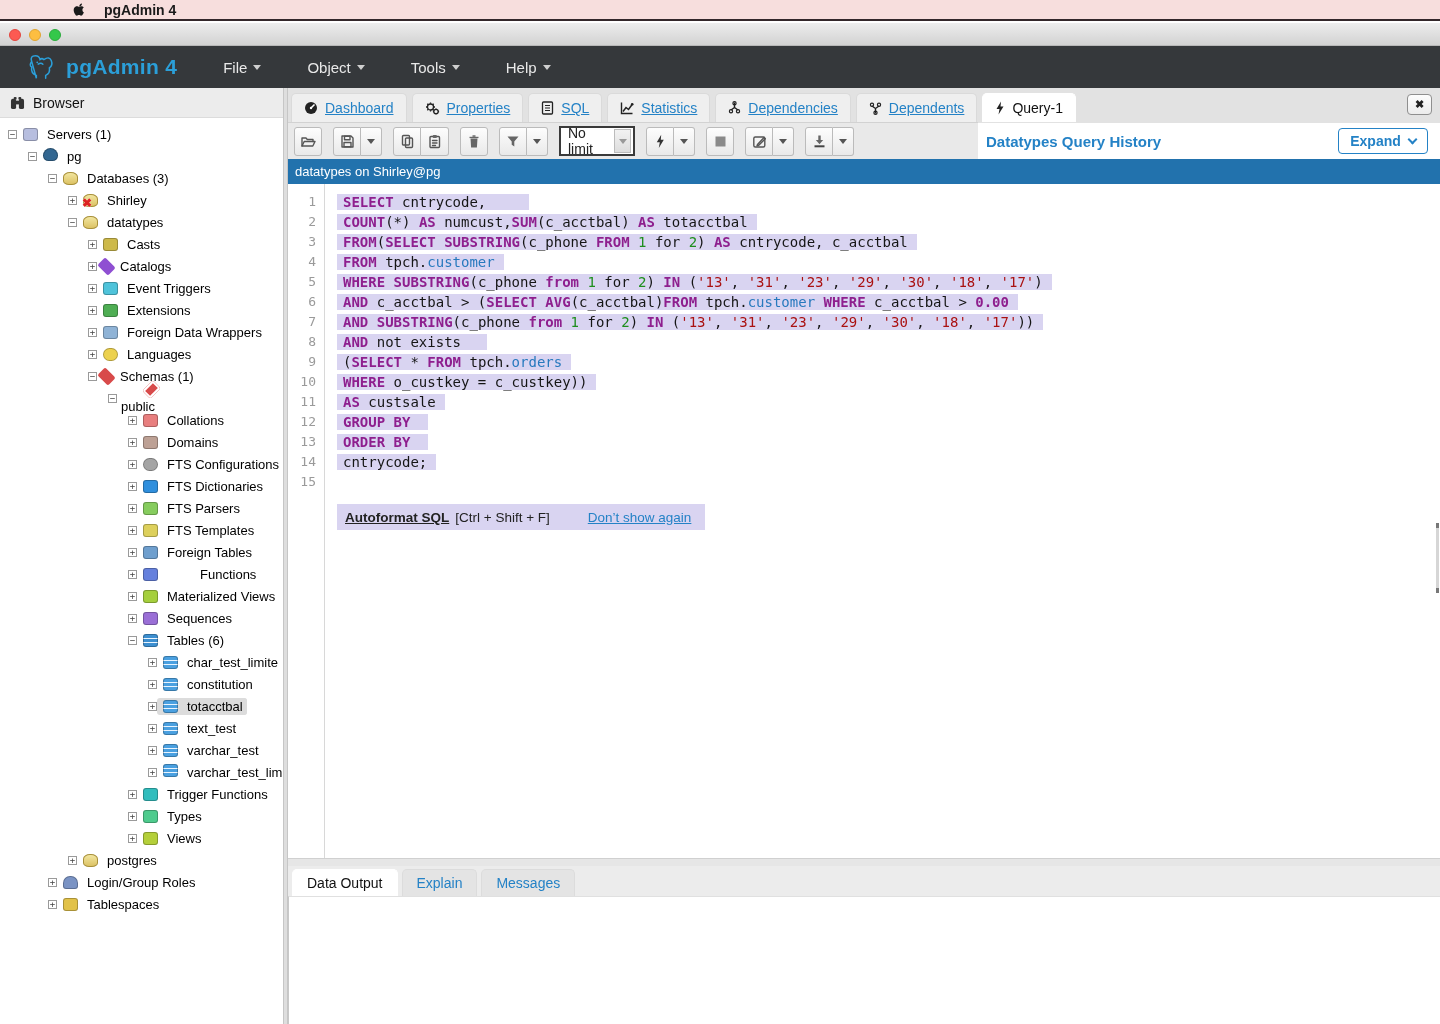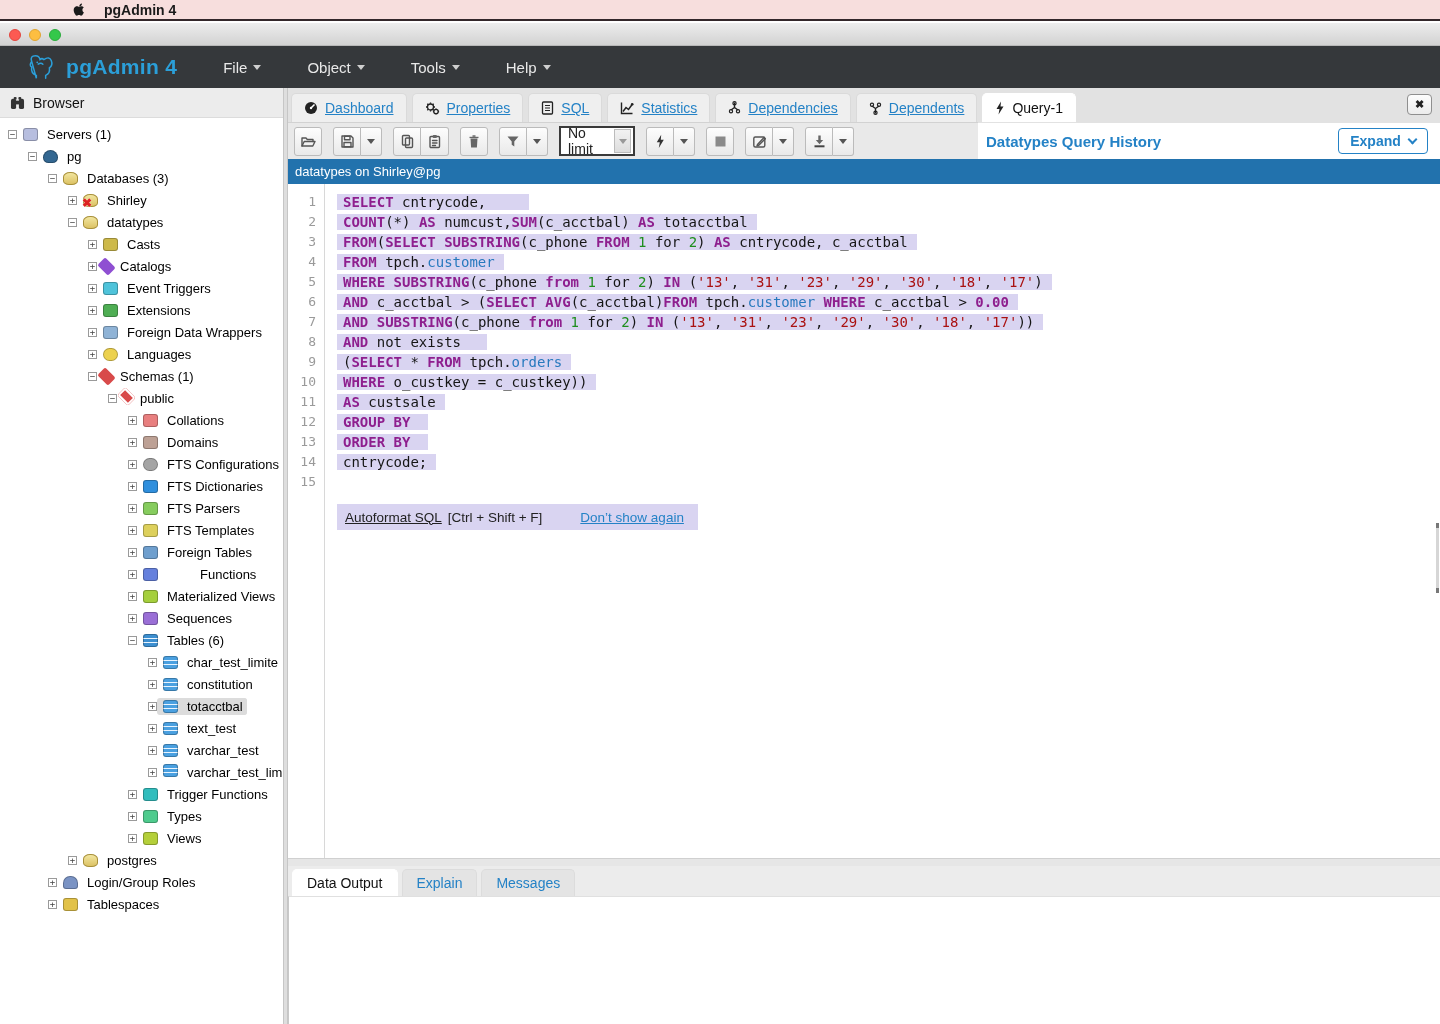--- a/index.html
+++ b/index.html
@@ -117,21 +117,21 @@
   .code-line { height:20px; line-height:20px; white-space:pre; }
   .lsel { background:#d9d4f1; padding:0 9px 0 6px; margin-left:-6px; }
   .tok-k,.tok-a { color:#8e1f8e; font-weight:bold; }
   .tok-n { color:#1e8e1e; }
   .tok-s { color:#aa1111; }
   .tok-b { color:#2779be; }
   .tok-p { color:#151515; }
   #autoformat { position:absolute; left:49px; top:320px; background:#d9d4f1; height:26px;
     display:inline-flex; align-items:center; padding:0 14px 0 8px;
     font-family:"Liberation Sans",sans-serif; font-size:13.5px; color:#222; }
-  #autoformat .af-action { font-weight:normal; text-decoration:underline; }
+  #autoformat .af-action { font-weight:bold; text-decoration:underline; }
   #autoformat .af-short { margin-left:6px; }
   #autoformat .af-dismiss { margin-left:38px; color:#2482c6; text-decoration:underline; cursor:pointer; }
   #mini-scroll { position:absolute; right:1px; top:339px; width:3px; height:70px; background:#d6d6d6; }
   #mini-scroll:before, #mini-scroll:after { content:""; position:absolute; left:0; width:3px; height:5px; background:#777; }
   #mini-scroll:before { top:0; } #mini-scroll:after { bottom:0; }
 
   
   #hsplit { position:absolute; left:0; top:770px; width:1152px; height:8px; background:#e6e6e6;
     border-top:1px solid #d0d0d0; }
   #btabs { position:absolute; left:0; top:778px; width:1152px; height:30px; background:#ececec;
@@ -206,21 +206,21 @@
   <div id="tree">
       <div class="trow" style="padding-left: 8px;">
         <span class="exp">−</span>
         <span class="sel-wrap" style="display: inline-flex; align-items: center;">
           <span class="ticon ic-box" style="background: rgb(183, 190, 223);"></span>
           <span class="tlabel">Servers (1)</span>
         </span>
       </div>
       <div class="trow" style="padding-left: 28px;">
         <span class="exp">−</span>
-        <span class="sel-wrap" style="display: inline-flex; align-items: center;">
+        <span class="sel-wrap" style="display: inline-flex; ">
           <span class="ticon ic-box" style="background: rgb(51, 103, 145); border-radius: 14px 14px 10px 10px;"></span>
           <span class="tlabel">pg</span>
         </span>
       </div>
       <div class="trow" style="padding-left: 48px;">
         <span class="exp">−</span>
         <span class="sel-wrap" style="display: inline-flex; align-items: center;">
           <span class="ticon ic-cyl"></span>
           <span class="tlabel">Databases (3)</span>
         </span>
@@ -285,21 +285,21 @@
       </div>
       <div class="trow" style="padding-left: 88px;">
         <span class="exp">−</span>
         <span class="sel-wrap" style="display: inline-flex; align-items: center;">
           <span class="ticon ic-diam" style="background: rgb(216, 74, 74);"></span>
           <span class="tlabel">Schemas (1)</span>
         </span>
       </div>
       <div class="trow" style="padding-left: 108px;">
         <span class="exp">−</span>
-        <span class="sel-wrap" style="display: inline-flex; align-items: flex-start;">
+        <span class="sel-wrap" style="display: inline-flex; align-items: flex-end; flex-direction: column;">
           <span class="ticon ic-diam" style="background: rgb(216, 74, 74); box-shadow: rgb(255, 255, 255) 0px 0px 0px 2px inset, rgb(216, 74, 74) 0px 0px 0px 4px inset;"></span>
           <span class="tlabel">public</span>
         </span>
       </div>
       <div class="trow" style="padding-left: 128px;">
         <span class="exp">+</span>
         <span class="sel-wrap" style="display: inline-flex; align-items: center;">
           <span class="ticon ic-box" style="background: rgb(232, 127, 127);"></span>
           <span class="tlabel">Collations</span>
         </span>

